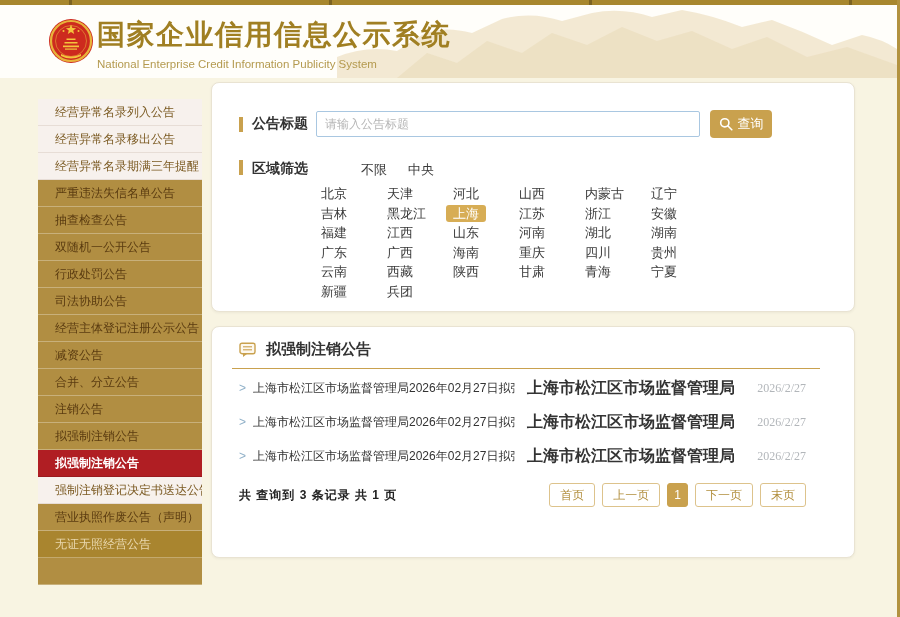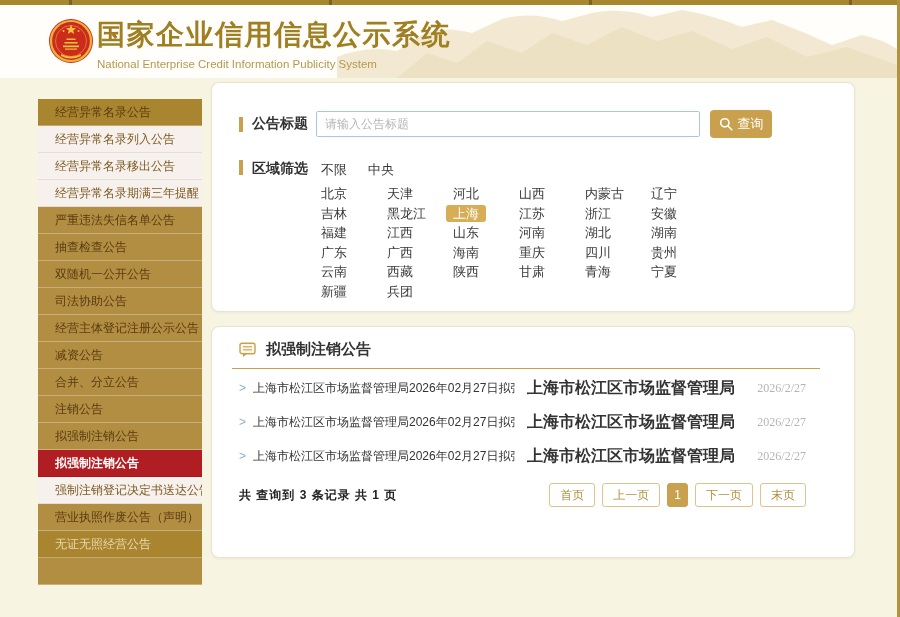--- a/index.html
+++ b/index.html
@@ -39,21 +39,21 @@
   .flabel{font-size:14px;font-weight:bold;color:#333;width:64px;flex-shrink:0;white-space:nowrap;}
   .search-input{width:366px;height:24px;border:1px solid #a9c7e1;border-radius:2px;
     padding:0 8px;font-size:12px;color:#333;outline:none;font-family:inherit;}
   .search-input::placeholder{color:#b6b6b6;}
   .search-btn{margin-left:10px;width:62px;height:28px;background:#c9a14e;border:none;
     border-radius:4px;color:#fff;font-size:13px;display:flex;align-items:center;
     justify-content:center;gap:5px;cursor:pointer;font-family:inherit;}
   .region-row{display:flex;margin-left:27px;margin-top:22px;align-items:flex-start;}
   .region-area{margin-left:5px;}
   .prov-row{display:flex;height:19.5px;align-items:center;}
-  .prov-row.special{margin-bottom:5px;}
+  .prov-row.special{margin-bottom:5px;margin-left:40px;}
   .special .cell{width:47px;}
   .cell{width:66px;font-size:13px;color:#3a3a3a;flex-shrink:0;}
   .plabel{cursor:pointer;}
   .plabel.sel{background:#d7ad55;color:#fff;border-radius:3px;padding:1px 7px;margin-left:-7px;}
   
   .list-panel{margin-top:14px;height:232px;padding-top:13px;}
   .list-header{display:flex;align-items:center;margin-left:27px;gap:10px;}
   .list-title{font-size:15px;font-weight:bold;color:#333;}
   .list-underline{border-bottom:1px solid #c9a14e;margin:9px 34px 0 20px;}
   .rows{margin-top:2px;}
@@ -101,27 +101,27 @@
     <path d="M13,36 Q23,41 33,36 L33,38 Q23,43 13,38 Z" fill="#f4c43c"></path>
   </svg>
   <div class="titles">
     <div class="site-title">国家企业信用信息公示系统</div>
     <div class="site-subtitle">National Enterprise Credit Information Publicity System</div>
   </div>
 </div>
 
 <div class="layout">
   <div class="sidebar">
-      <div class="side-item s-group">经营异常名录公告</div>
       <div class="side-item s-sub">经营异常名录列入公告</div>
       <div class="side-item s-sub">经营异常名录移出公告</div>
       <div class="side-item s-sub">经营异常名录期满三年提醒</div>
       <div class="side-item s-gold">严重违法失信名单公告</div>
       <div class="side-item s-gold">抽查检查公告</div>
       <div class="side-item s-gold">双随机一公开公告</div>
+      <div class="side-item s-gold">行政处罚公告</div>
       <div class="side-item s-gold">司法协助公告</div>
       <div class="side-item s-gold">经营主体登记注册公示公告</div>
       <div class="side-item s-gold">减资公告</div>
       <div class="side-item s-gold">合并、分立公告</div>
       <div class="side-item s-gold">注销公告</div>
       <div class="side-item s-gold">拟强制注销公告</div>
       <div class="side-item s-active">拟强制注销公告</div>
       <div class="side-item s-sub">强制注销登记决定书送达公告</div>
       <div class="side-item s-gold">营业执照作废公告（声明）</div>
       <div class="side-item s-golddark">无证无照经营公告</div>

